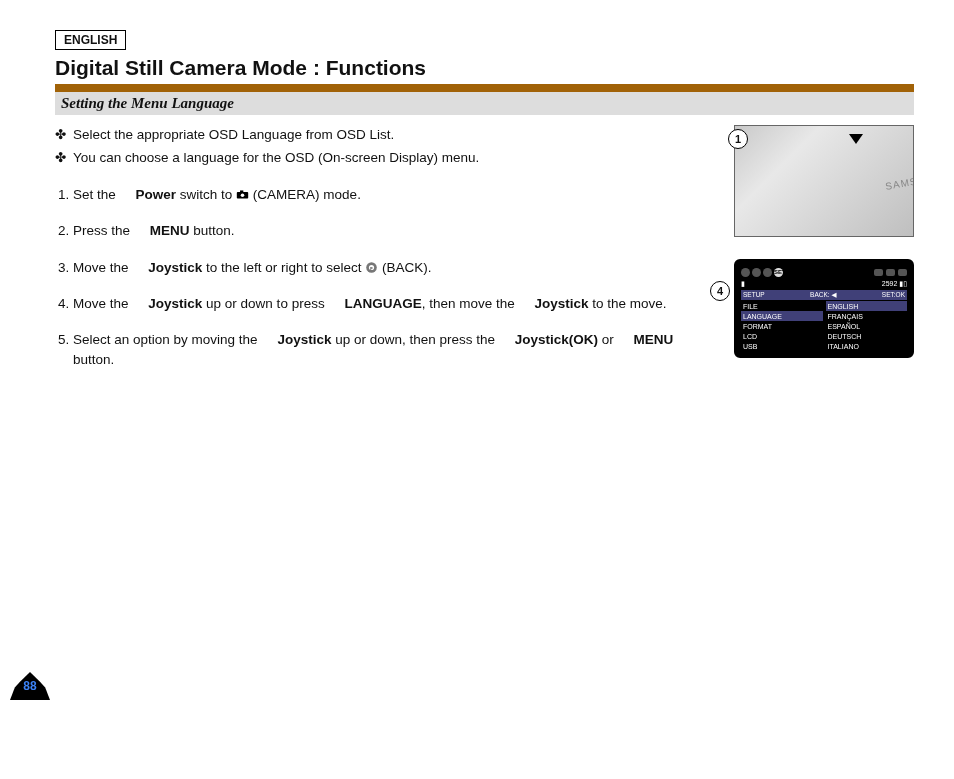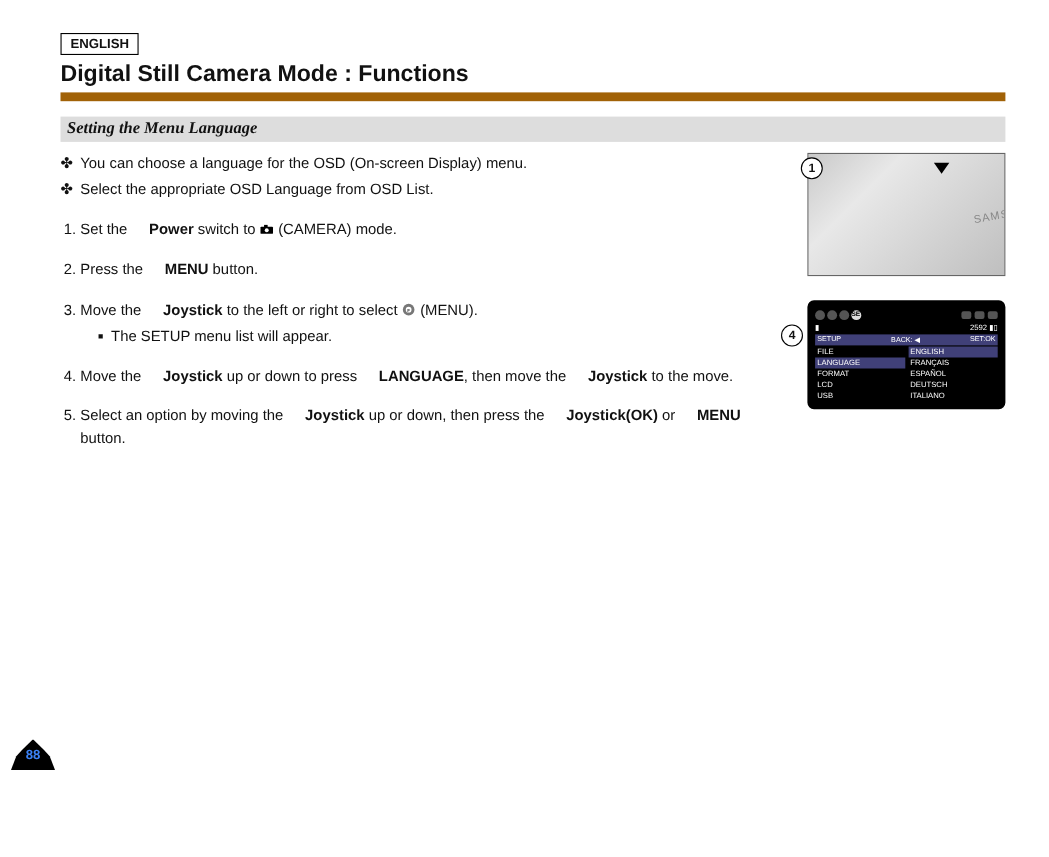--- a/index.html
+++ b/index.html
@@ -32,21 +32,21 @@
     padding-bottom:4px;
     border-bottom:8px solid #a16207;
   }
   .section-bar {
     background:#ddd;
     font-style:italic;
     font-family:"Times New Roman", serif;
     font-weight:bold;
     font-size:15px;
     padding:3px 6px;
-    margin-top:14px;
+    margin-top:0;
   }
   .content {
     display:flex;
     gap:20px;
     margin-top:10px;
   }
   .left {
     flex:1;
   }
   .bullets {
@@ -179,22 +179,22 @@
   <div class="lang-tag">ENGLISH</div>
 
   <h1 class="title">Digital Still Camera Mode : Functions</h1>
 
   <div class="section-bar">Setting the Menu Language</div>
 
   <div class="content">
     <div class="left">
 
       <ul class="bullets">
+        <li>Select the appropriate OSD Language from OSD List.</li>
         <li>You can choose a language for the OSD (On-screen Display) menu.</li>
-        <li>Select the appropriate OSD Language from OSD List.</li>
       </ul>
 
       <ol class="steps">
         <li>
           <span>Set the </span><b>Power</b><span> switch to </span>
           <svg class="cam-icon" viewBox="0 0 16 16">
               <rect x="1" y="5" width="14" height="8" rx="1" fill="#000"></rect>
               <rect x="5" y="3" width="4" height="3" fill="#000"></rect>
               <circle cx="8" cy="9" r="2.2" fill="#fff"></circle>
             </svg>
@@ -203,24 +203,21 @@
         <li>
           <span>Press the </span><b>MENU</b><span> button.</span>
         </li>
         <li>
           <span>Move the </span><b>Joystick</b><span> to the left or right to select  </span>
           <svg class="setup-icon" viewBox="0 0 16 16">
               <circle cx="8" cy="8" r="6.5" fill="#777"></circle>
               <circle cx="8" cy="8" r="3.2" fill="#fff"></circle>
               <text x="8" y="10.5" font-size="5" text-anchor="middle" fill="#333" font-weight="bold">F</text>
             </svg>
-          <span> (MENU).</span>
-          <ul class="sub">
-              <li>The SETUP menu list will appear.</li>
-            </ul>
+          <span> (BACK).</span>
         </li>
         <li>
           <span>Move the </span><b>Joystick</b><span> up or down to press </span><b>LANGUAGE</b><span>, then move the </span><b>Joystick</b><span> to the move.</span>
         </li>
         <li>
           <span>Select an option by moving the </span><b>Joystick</b><span> up or down, then press the </span><b>Joystick(OK)</b><span> or </span><b>MENU</b><span> button.</span>
         </li>
       </ol>
     </div>
 

